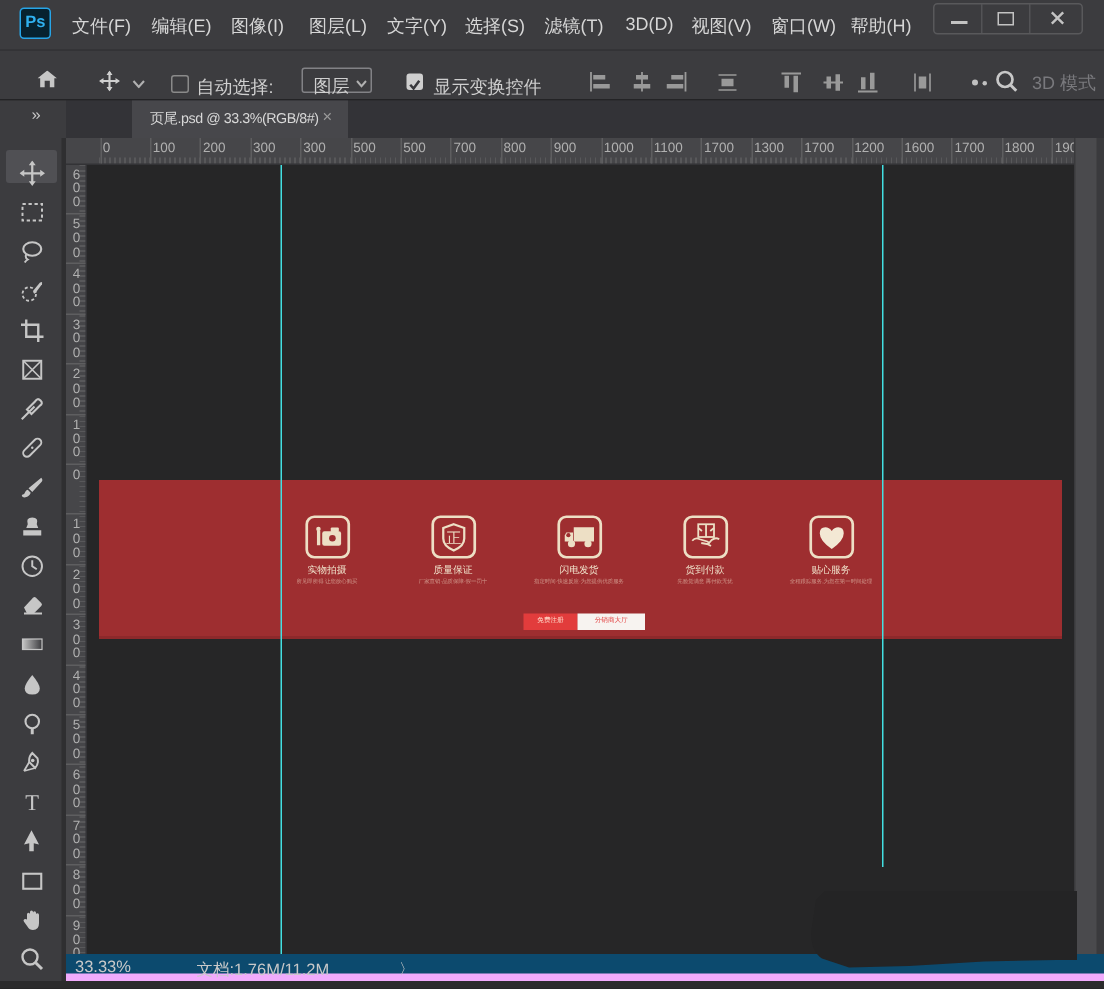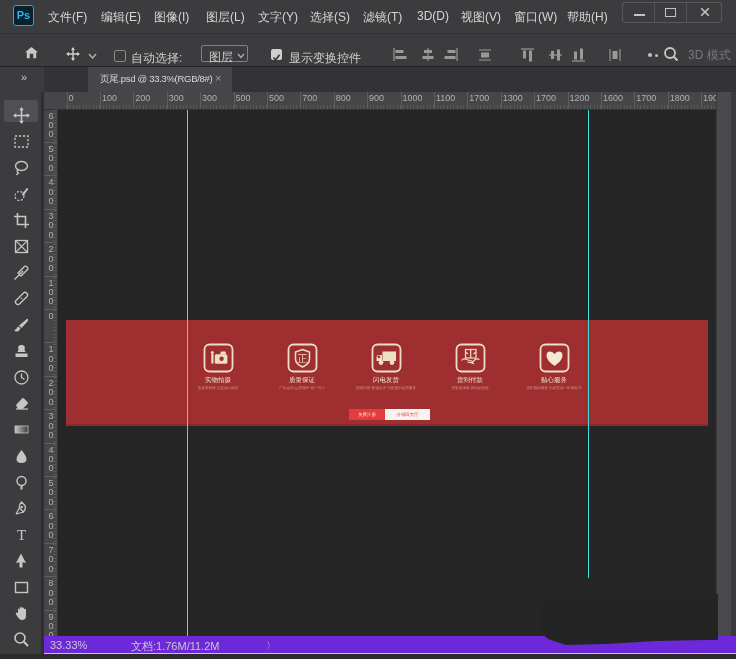--- a/index.html
+++ b/index.html
@@ -38,21 +38,21 @@
         width:8px;text-align:center;}
   
   #canvas{left:58px;top:110px;width:658px;height:526px;background:#262627;overflow:hidden;}
   #banner{position:absolute;left:8px;top:210px;width:642px;height:106px;background:#9e2e30;box-shadow:inset 0 -2px 0 rgba(0,0,0,0.10);}
   .guide{position:absolute;width:1px;background:#42dfe2;}
   .icap{position:absolute;font-size:6.5px;color:#f0e3cb;width:84px;text-align:center;}
   .isub{position:absolute;font-size:5px;color:rgba(240,215,195,0.58);width:84px;
         text-align:center;white-space:nowrap;transform:scale(0.72);transform-origin:50% 0;}
   
   #rstrip{left:716px;top:92px;width:20px;height:562px;background:#3a3a3d;}
-  #statusbar{left:44px;top:636px;width:692px;height:18px;background:#6d28d9;border-bottom:1px solid #f0abfc;box-sizing:border-box;}
+  #statusbar{left:44px;top:636px;width:692px;height:18px;background:#0c4a6e;border-bottom:5px solid #f0abfc;box-sizing:border-box;}
   #bottomstrip{left:0;top:654px;width:736px;height:5px;background:#2b2b2c;}
   .stxt{position:absolute;font-size:11px;color:#c9c9c9;top:3px;white-space:nowrap;}
 </style>
 </head>
 <body>
 
   <div class="abs" id="menubar">
     <div id="pslogo">Ps</div>
     <span class="menu" style="left:48px">文件(F)</span>
     <span class="menu" style="left:101px">编辑(E)</span>

